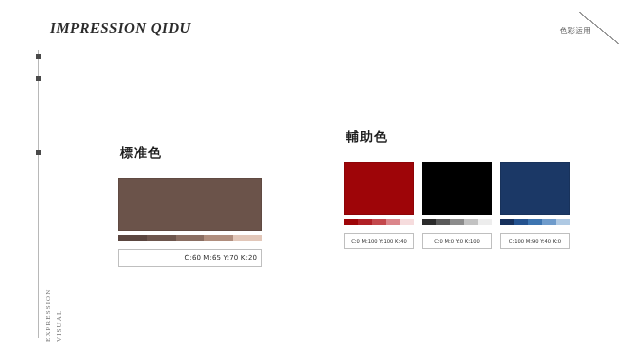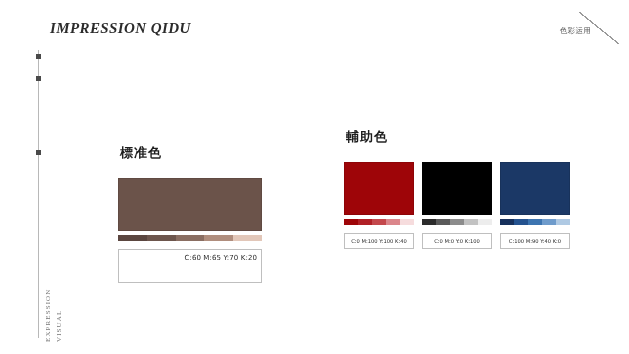--- a/index.html
+++ b/index.html
@@ -171,21 +171,21 @@
   }
   .swatch-label {
     margin-top: 8px;
     width: 144px;
     box-sizing: border-box;
     border: 1px solid #bfbfbf;
     background: #ffffff;
     font-family: "DejaVu Sans", sans-serif;
     font-size: 7px;
     color: #2a2a2a;
-    padding: 4px 4px 20px 4px;
+    padding: 4px 4px 4px 4px;
     text-align: right;
     white-space: nowrap;
     letter-spacing: 0.1px;
   }
   #group-auxiliary .swatch-label {
     width: 70px;
     text-align: center;
     font-size: 5.2px;
     padding: 4px 1px;
     letter-spacing: 0;

